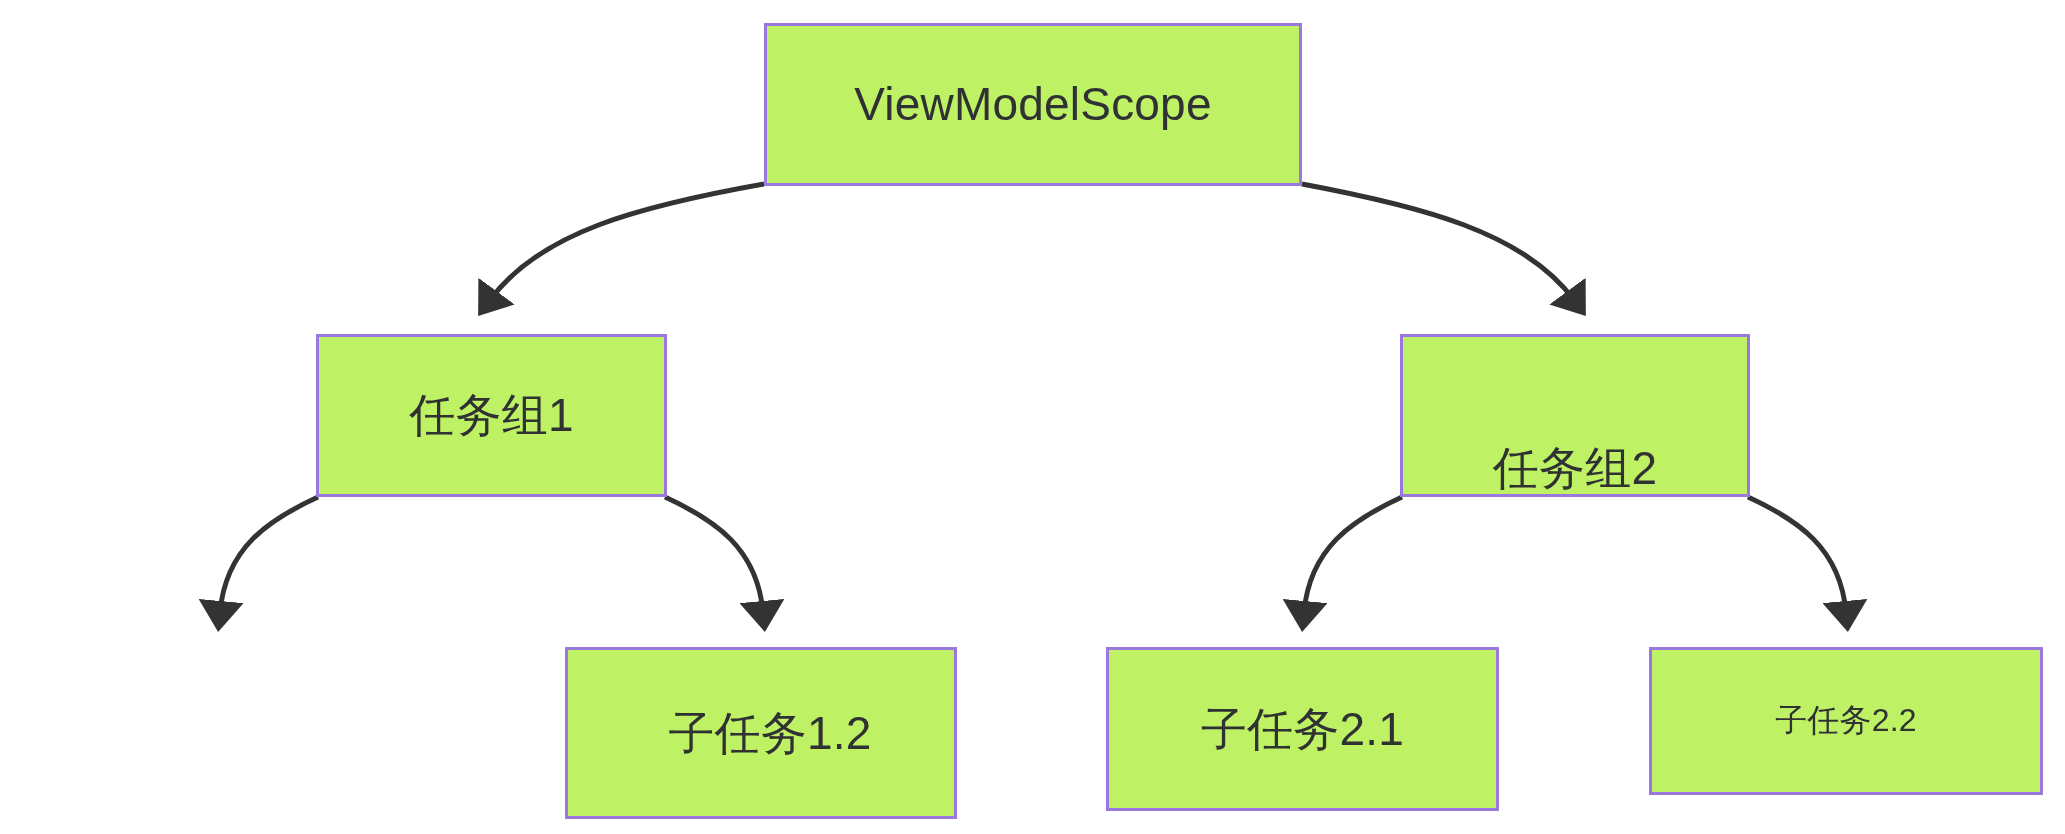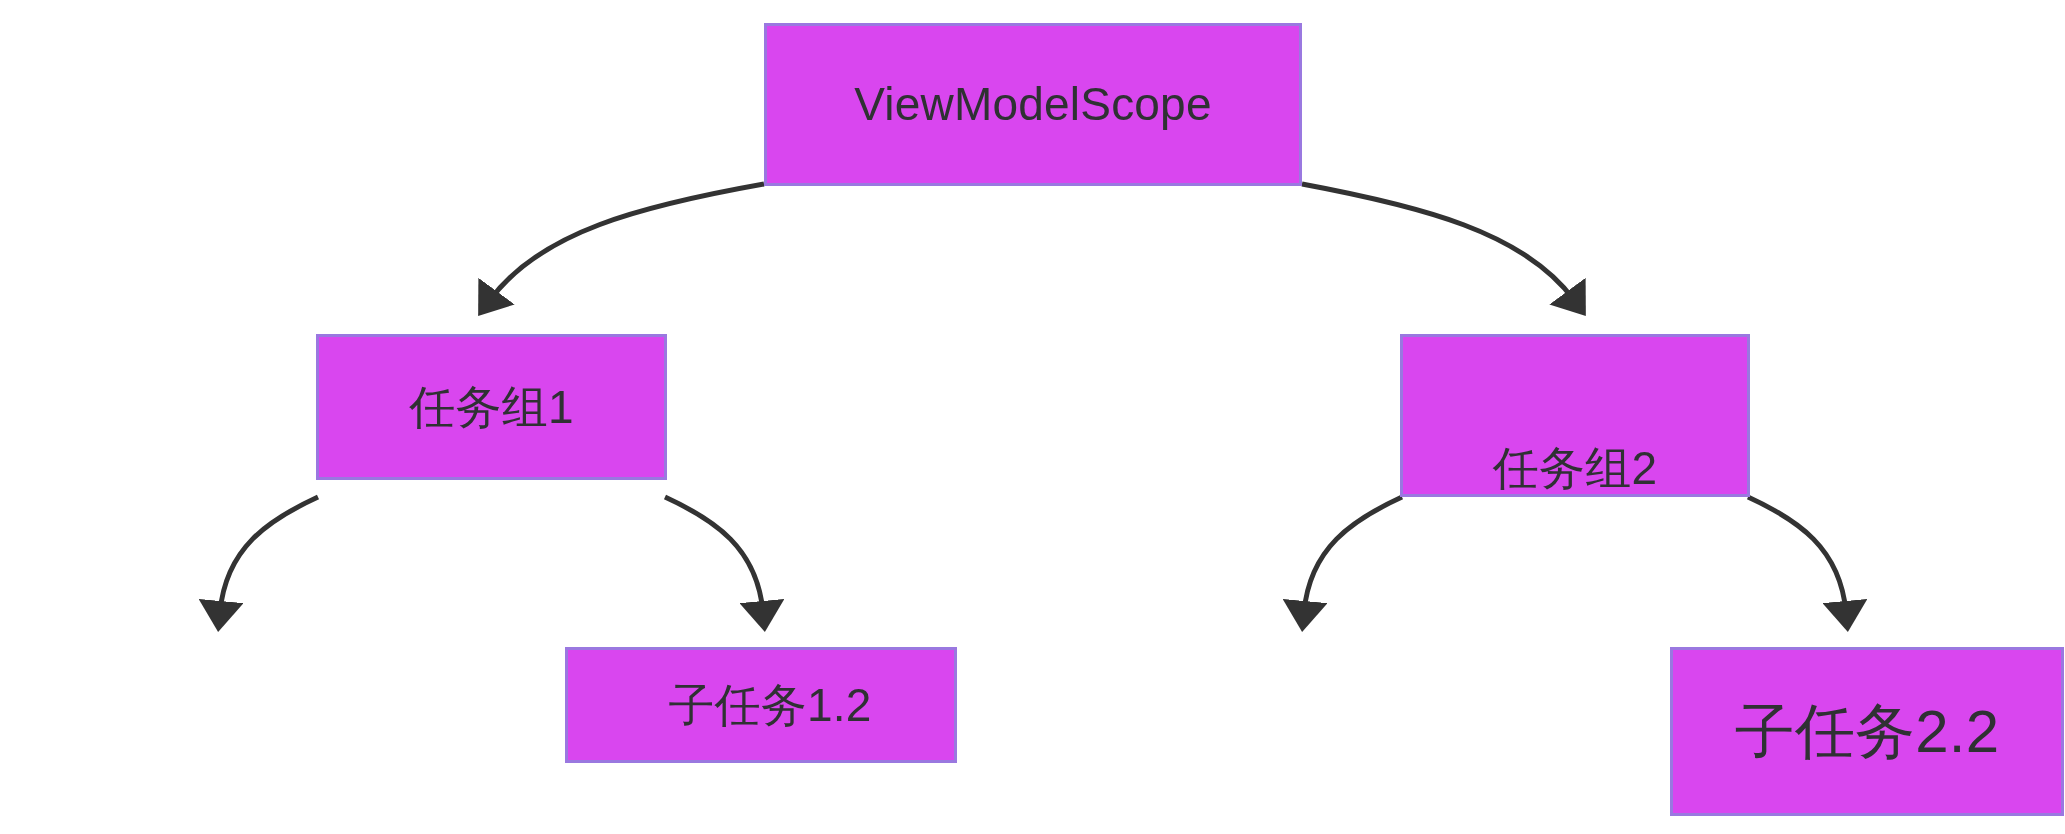--- a/index.html
+++ b/index.html
@@ -21,41 +21,41 @@
     position: absolute;
     left: 0;
     top: 0;
     width: 2065px;
     height: 834px;
     pointer-events: none;
   }
   .node {
     position: absolute;
     box-sizing: border-box;
-    background: #d946ef;
+    background: #bef264;
     border: 3px solid #9a78e0;
     display: flex;
     align-items: center;
     justify-content: center;
     color: #2f3133;
     line-height: 1.1;
     text-align: center;
     white-space: nowrap;
     letter-spacing: 0.2px;
   }
   .node-label {
     display: block;
   }
   .n-root  { left: 764px;  top: 23px;  width: 538px; height: 163px; font-size: 46px; }
-  .n-g1    { left: 316px;  top: 334px; width: 351px; height: 146px; font-size: 46px; }
+  .n-g1    { left: 316px;  top: 334px; width: 351px; height: 163px; font-size: 46px; }
   .n-g2    { left: 1400px; top: 334px; width: 350px; height: 163px; font-size: 46px; align-items: flex-end; }
   .n-s11   { left: 23px;   top: 647px; width: 394px; height: 164px; font-size: 46px; }
-  .n-s12   { left: 565px;  top: 647px; width: 392px; height: 116px; font-size: 46px; padding-left: 18px; }
+  .n-s12   { left: 565px;  top: 647px; width: 392px; height: 172px; font-size: 46px; padding-left: 18px; }
   .n-s21   { left: 1106px; top: 647px; width: 393px; height: 164px; font-size: 46px; }
-  .n-s22   { left: 1649px; top: 647px; width: 394px; height: 169px; font-size: 60px; margin-left: 21px; }
+  .n-s22   { left: 1649px; top: 647px; width: 394px; height: 148px; font-size: 32px; }
 
   .watermark {
     position: absolute;
     right: 22px;
     bottom: 18px;
     font-size: 26px;
     color: #b9b2cf;
     opacity: 0.95;
     white-space: nowrap;
     letter-spacing: 1px;
@@ -97,19 +97,22 @@
 
   <div class="node n-g2">
     <span class="node-label">任务组2</span>
   </div>
 
 
   <div class="node n-s12">
     <span class="node-label">子任务1.2</span>
   </div>
 
+  <div class="node n-s21">
+    <span class="node-label">子任务2.1</span>
+  </div>
 
   <div class="node n-s22">
     <span class="node-label">子任务2.2</span>
   </div>
 
 
 </div>
 
 </body></html>

